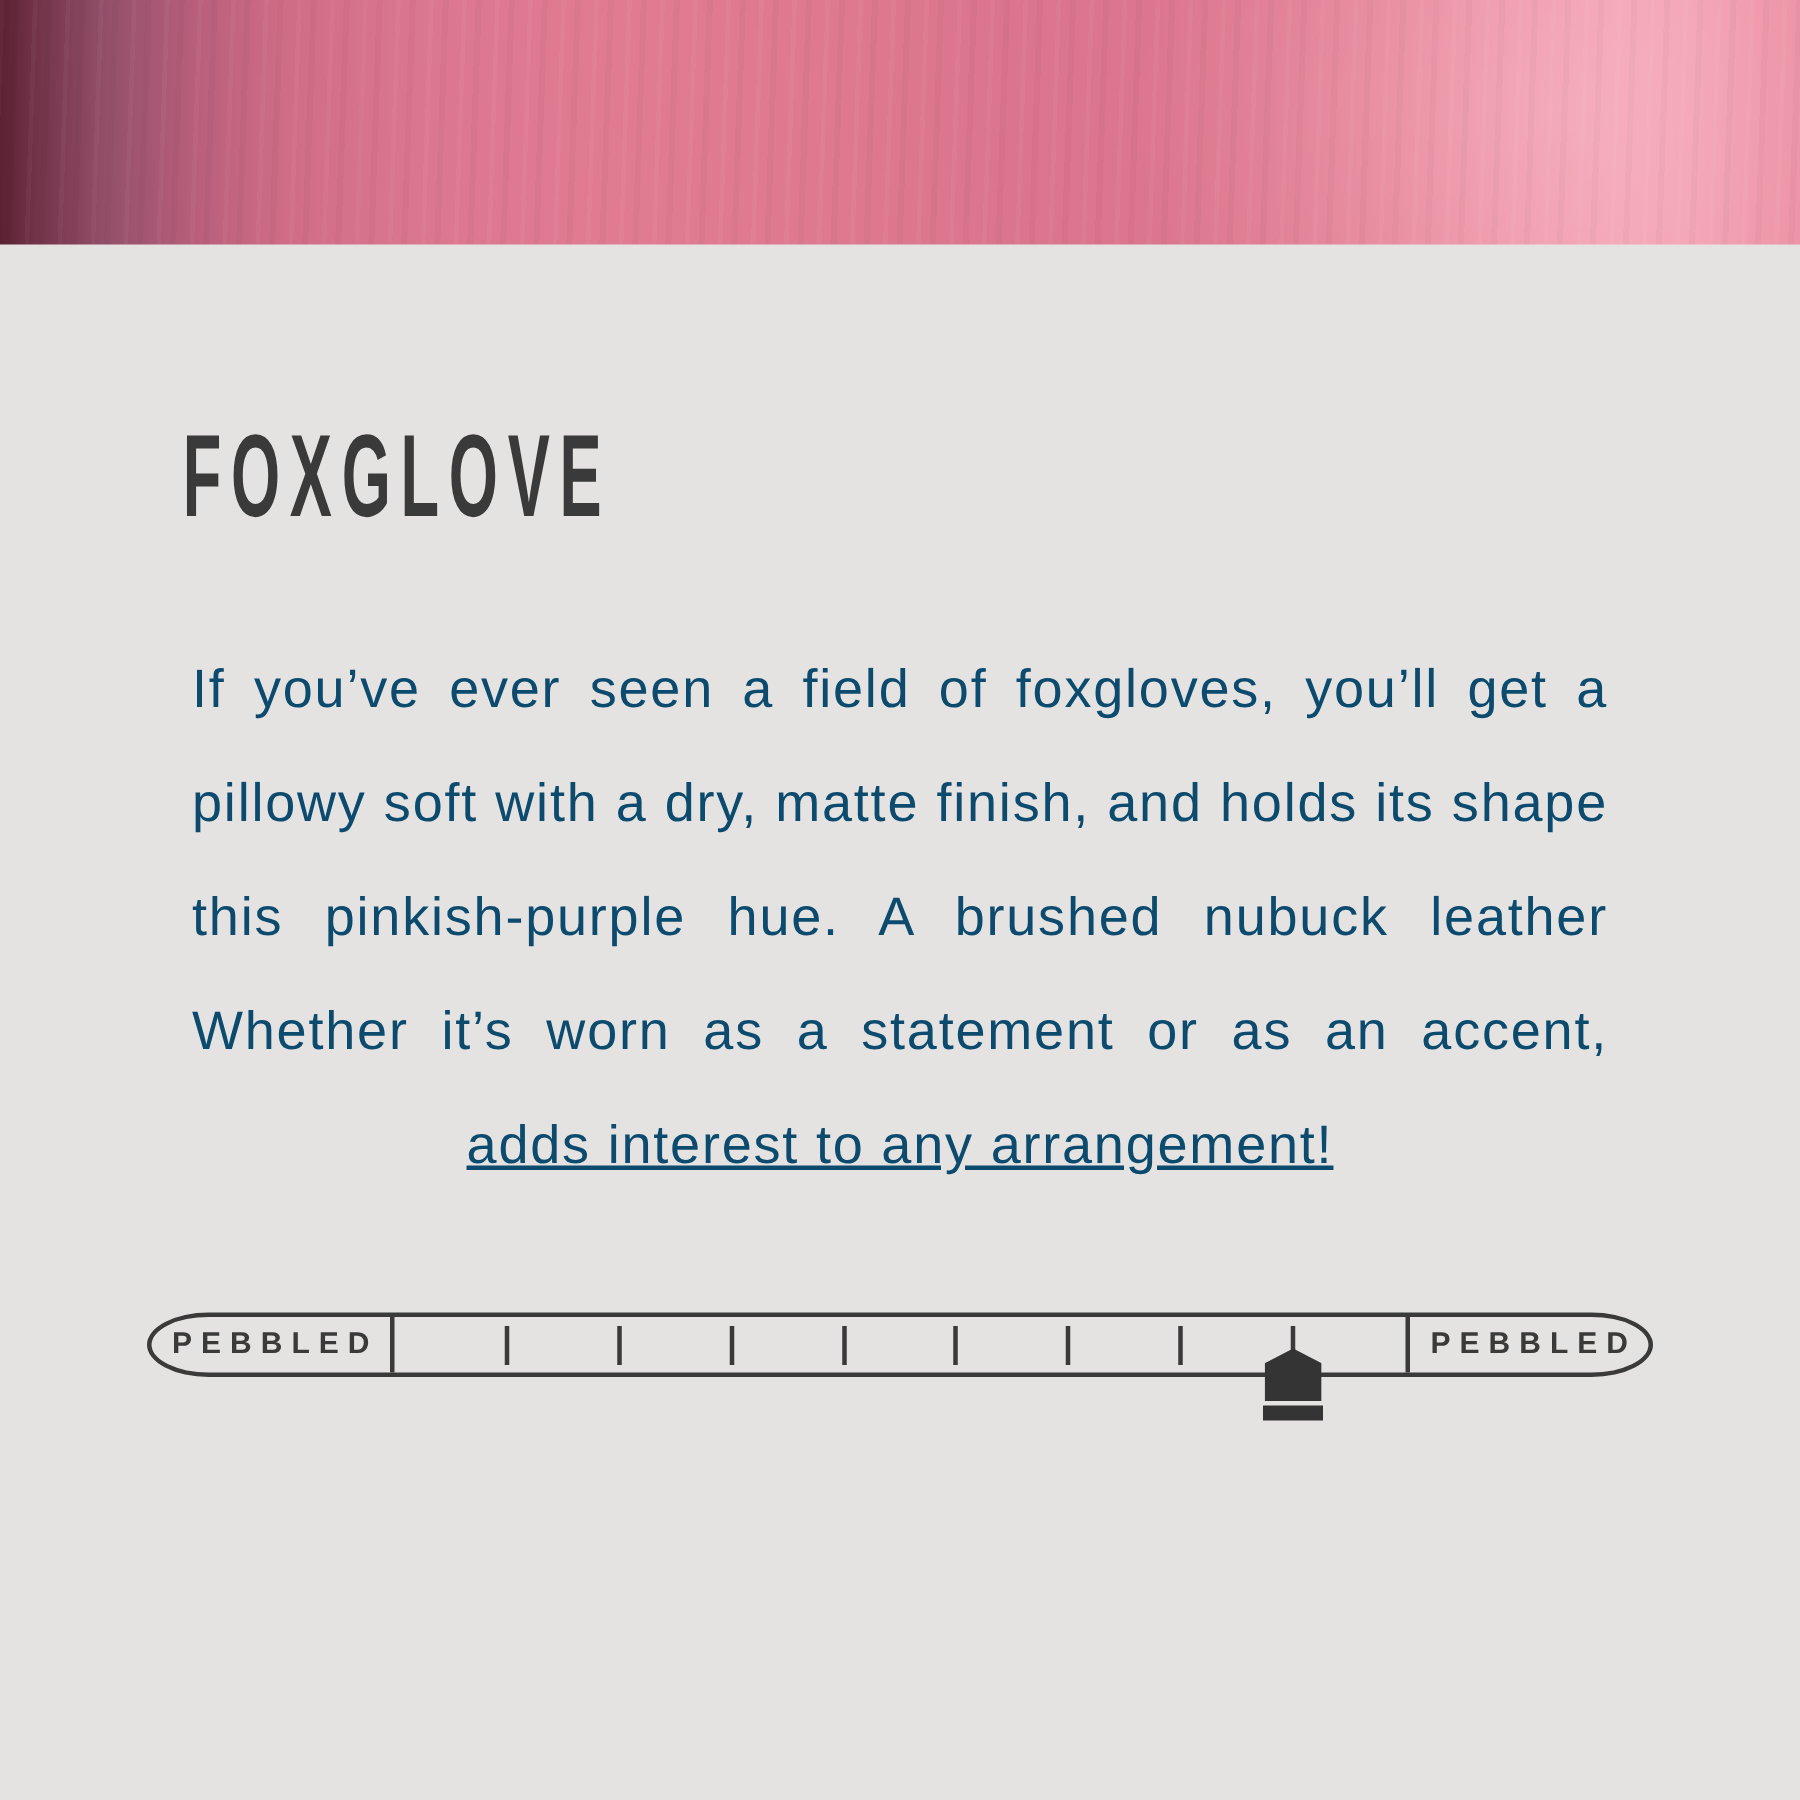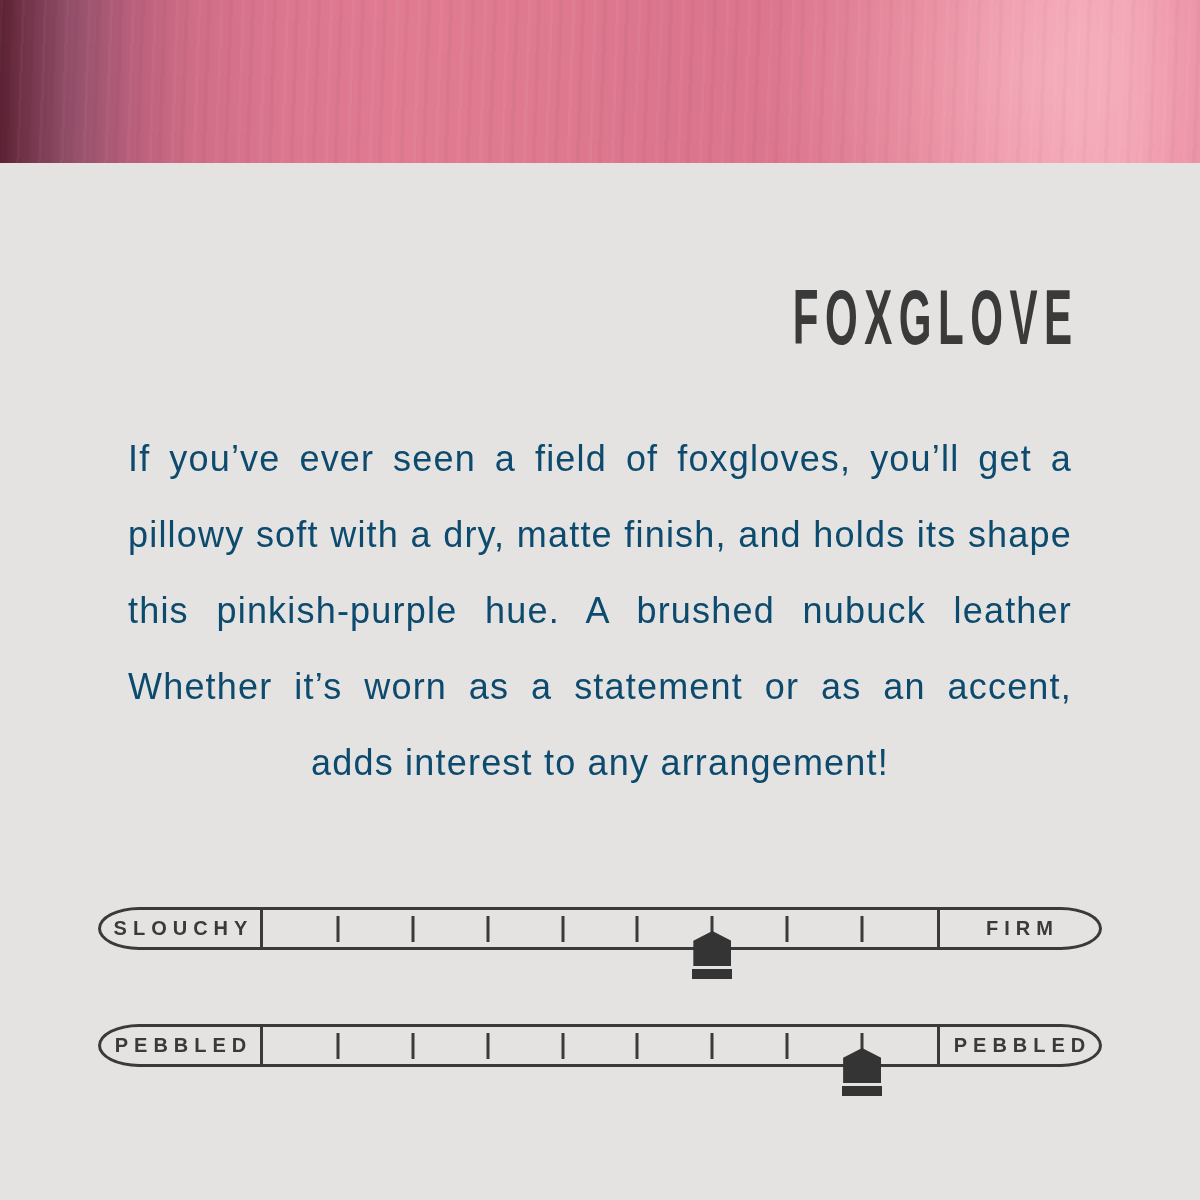--- a/index.html
+++ b/index.html
@@ -30,21 +30,21 @@
         #e07c93 70%, #e8899d 77%, #f099ab 84%, #f4a3b4 90%, #f3a1b2 94%,
         #ee94a7 98%, #ec90a4 100%);
   }
 
   
   .title-row {
     margin-top: 114px;
     height: 80px;
     line-height: 80px;
     display: flex;
-    justify-content: flex-end;
+    justify-content: flex-start;
   }
   .title-inner {
     display: inline-block;
     font-size: 78px;
     font-weight: 700;
     color: #3a3a3a;
     letter-spacing: 12px;
     white-space: nowrap;
     transform: scaleX(0.54);
     transform-origin: 50% 50%;
@@ -62,20 +62,21 @@
   .description .line {
     text-align: justify;
     text-align-last: justify;
     white-space: normal;
     overflow: hidden;
     height: 76px;
   }
   .description .line.last {
     text-align: right;
     text-align-last: center;
+    text-decoration: underline;
   }
 
   
   .scale {
     position: relative;
     width: 998px;            
     height: 37px;            
     margin: 0 auto;
     border: 3px solid #3a3a3a;
     border-radius: 42px / 22px;
@@ -146,38 +147,20 @@
   </div>
 
   <div class="description">
     <div class="line">If you’ve ever seen a field of foxgloves, you’ll get a sense of</div>
     <div class="line">pillowy soft with a dry, matte finish, and holds its shape well.</div>
     <div class="line">this pinkish-purple hue. A brushed nubuck leather that's</div>
     <div class="line">Whether it’s worn as a statement or as an accent, Foxglove</div>
     <div class="line last">adds interest to any arrangement!</div>
   </div>
 
-  <div class="scale first">
-    <div class="cap left">SLOUCHY</div>
-    <div class="track">
-        <div class="tick" style="left: 11.1111%;"></div>
-        <div class="tick" style="left: 22.2222%;"></div>
-        <div class="tick" style="left: 33.3333%;"></div>
-        <div class="tick" style="left: 44.4444%;"></div>
-        <div class="tick" style="left: 55.5556%;"></div>
-        <div class="tick" style="left: 66.6667%;"></div>
-        <div class="marker" style="left: 66.6667%;">
-          <div class="pointer"></div>
-          <div class="bar"></div>
-        </div>
-        <div class="tick" style="left: 77.7778%;"></div>
-        <div class="tick" style="left: 88.8889%;"></div>
-      </div>
-    <div class="cap right">FIRM</div>
-  </div>
 
   <div class="scale second">
     <div class="cap left">PEBBLED</div>
     <div class="track">
         <div class="tick" style="left: 11.1111%;"></div>
         <div class="tick" style="left: 22.2222%;"></div>
         <div class="tick" style="left: 33.3333%;"></div>
         <div class="tick" style="left: 44.4444%;"></div>
         <div class="tick" style="left: 55.5556%;"></div>
         <div class="tick" style="left: 66.6667%;"></div>

